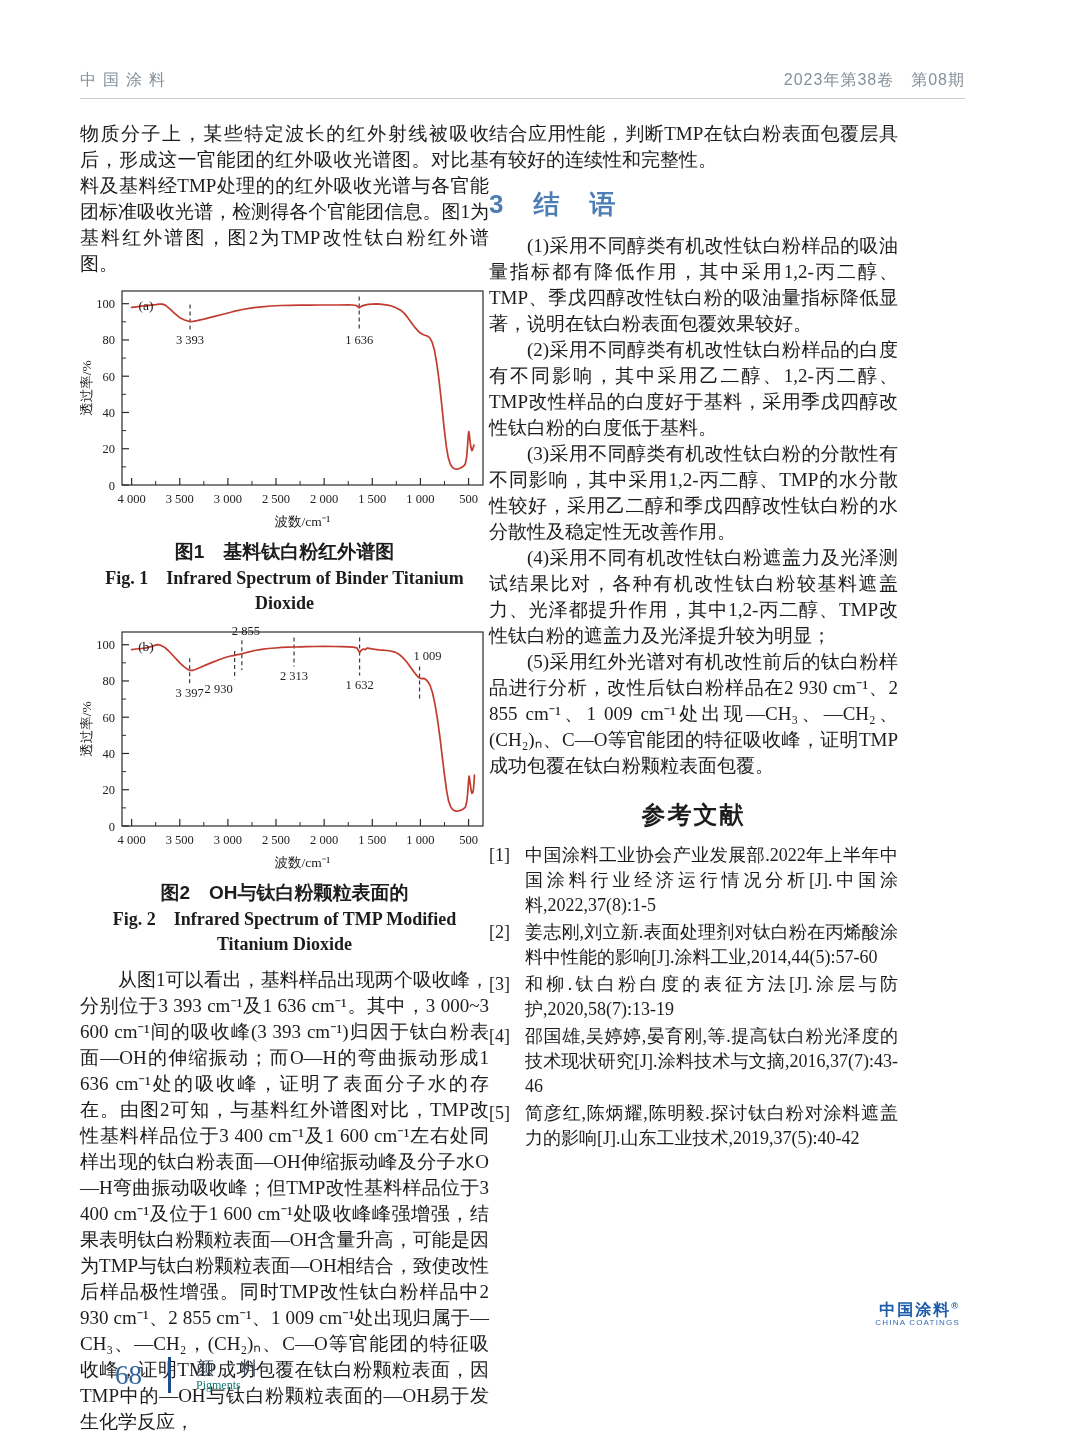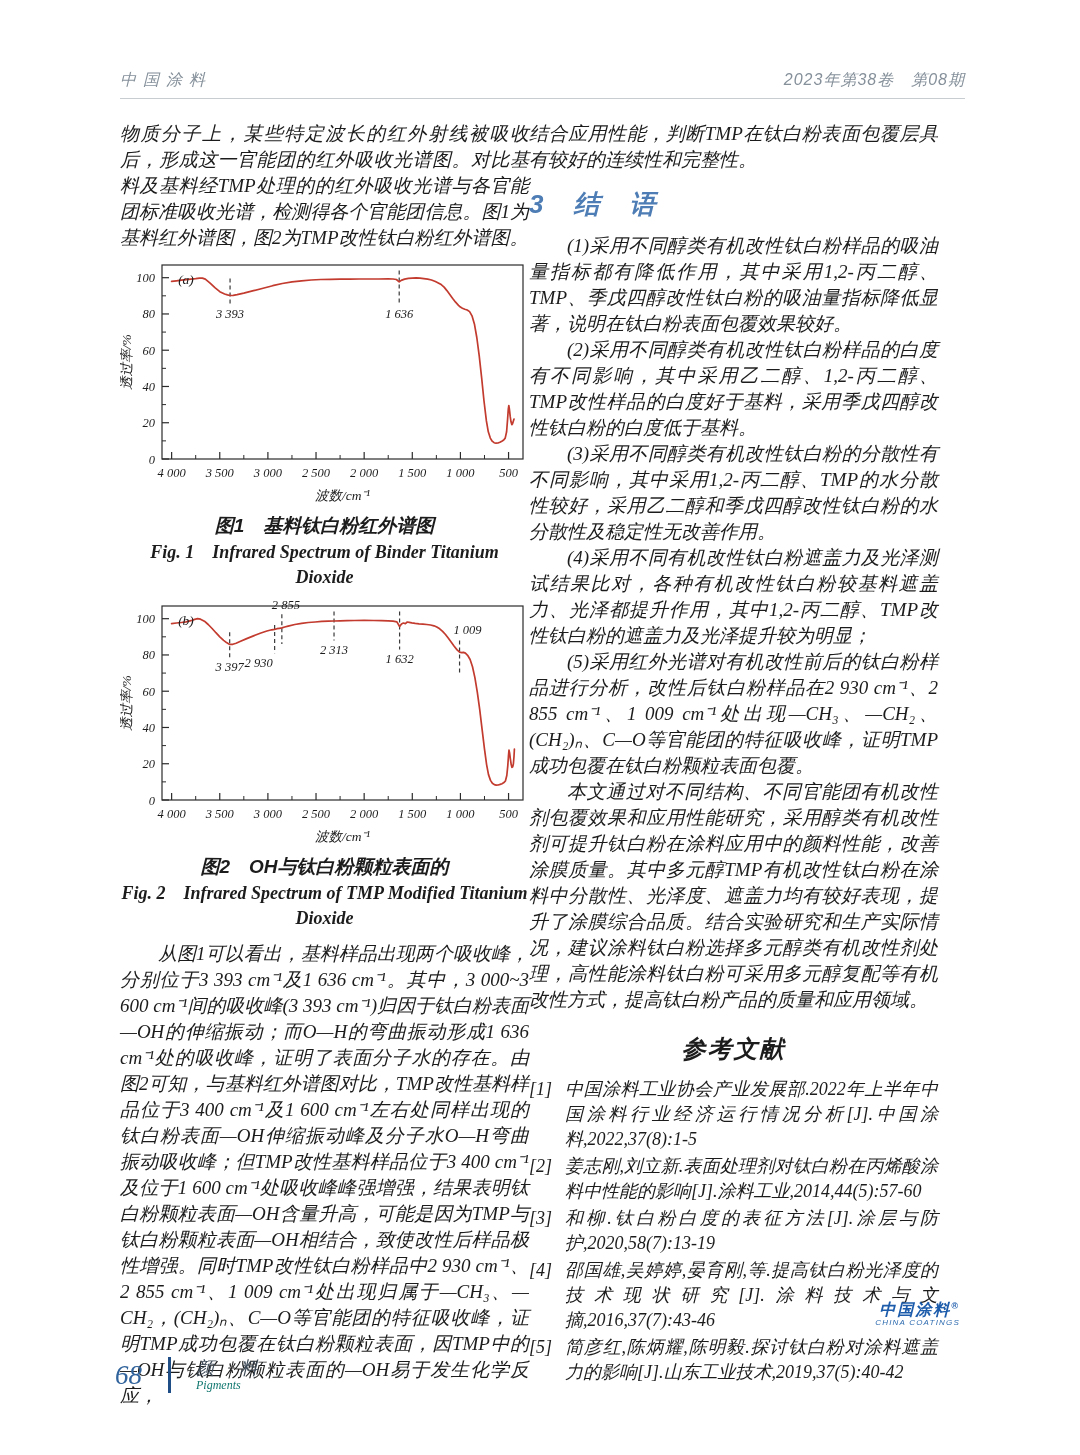--- a/index.html
+++ b/index.html
@@ -1,25 +1,24 @@
 <!DOCTYPE html>
 <html><head>
 <meta charset="utf-8">
 <style>
   html,body{margin:0;padding:0;background:#ffffff;}
   .page{
     position:relative;
     width:1080px;height:1455px;
     background:#ffffff;
     box-sizing:border-box;
-    padding:70px 115px 0 120px;
+    padding:70px 115px 0 80px;
     font-family:"Liberation Serif", serif;
     color:#1c1c1c;
     overflow:hidden;
-    font-style:italic;
   }
   .page-header{
     display:flex;justify-content:space-between;align-items:flex-end;
     font-family:"Liberation Sans", sans-serif;
     font-size:16px;color:#85909a;
     border-bottom:1.5px solid #c8cdd2;
     padding-bottom:7px;
   }
   .page-header .journal{letter-spacing:7px;}
   .page-header .issue{letter-spacing:1px;}
@@ -230,21 +229,20 @@
       <p class="body-text">结合应用性能，判断TMP在钛白粉表面包覆层具有较好的连续性和完整性。</p>
 
       <h2 class="section-heading">3　结　语</h2>
 
       <p class="body-text indent">(1)采用不同醇类有机改性钛白粉样品的吸油量指标都有降低作用，其中采用1,2-丙二醇、TMP、季戊四醇改性钛白粉的吸油量指标降低显著，说明在钛白粉表面包覆效果较好。</p>
       <p class="body-text indent">(2)采用不同醇类有机改性钛白粉样品的白度有不同影响，其中采用乙二醇、1,2-丙二醇、TMP改性样品的白度好于基料，采用季戊四醇改性钛白粉的白度低于基料。</p>
       <p class="body-text indent">(3)采用不同醇类有机改性钛白粉的分散性有不同影响，其中采用1,2-丙二醇、TMP的水分散性较好，采用乙二醇和季戊四醇改性钛白粉的水分散性及稳定性无改善作用。</p>
       <p class="body-text indent">(4)采用不同有机改性钛白粉遮盖力及光泽测试结果比对，各种有机改性钛白粉较基料遮盖力、光泽都提升作用，其中1,2-丙二醇、TMP改性钛白粉的遮盖力及光泽提升较为明显；</p>
       <p class="body-text indent">(5)采用红外光谱对有机改性前后的钛白粉样品进行分析，改性后钛白粉样品在2 930 cm⁻¹、2 855 cm⁻¹、1 009 cm⁻¹处出现—CH₃、—CH₂、(CH₂)ₙ、C—O等官能团的特征吸收峰，证明TMP成功包覆在钛白粉颗粒表面包覆。</p>
 
-      <p class="body-text indent">本文通过对不同结构、不同官能团有机改性剂包覆效果和应用性能研究，采用醇类有机改性剂可提升钛白粉在涂料应用中的颜料性能，改善涂膜质量。其中多元醇TMP有机改性钛白粉在涂料中分散性、光泽度、遮盖力均有较好表现，提升了涂膜综合品质。结合实验研究和生产实际情况，建议涂料钛白粉选择多元醇类有机改性剂处理，高性能涂料钛白粉可采用多元醇复配等有机改性方式，提高钛白粉产品的质量和应用领域。</p>
 
       <h3 class="ref-heading">参考文献</h3>
 
       <div class="ref-list">
         <div class="ref-item">
           <span class="ref-num">[1]</span>
           <span class="ref-text">中国涂料工业协会产业发展部.2022年上半年中国涂料行业经济运行情况分析[J].中国涂料,2022,37(8):1-5</span>
         </div>
         <div class="ref-item">
           <span class="ref-num">[2]</span>

